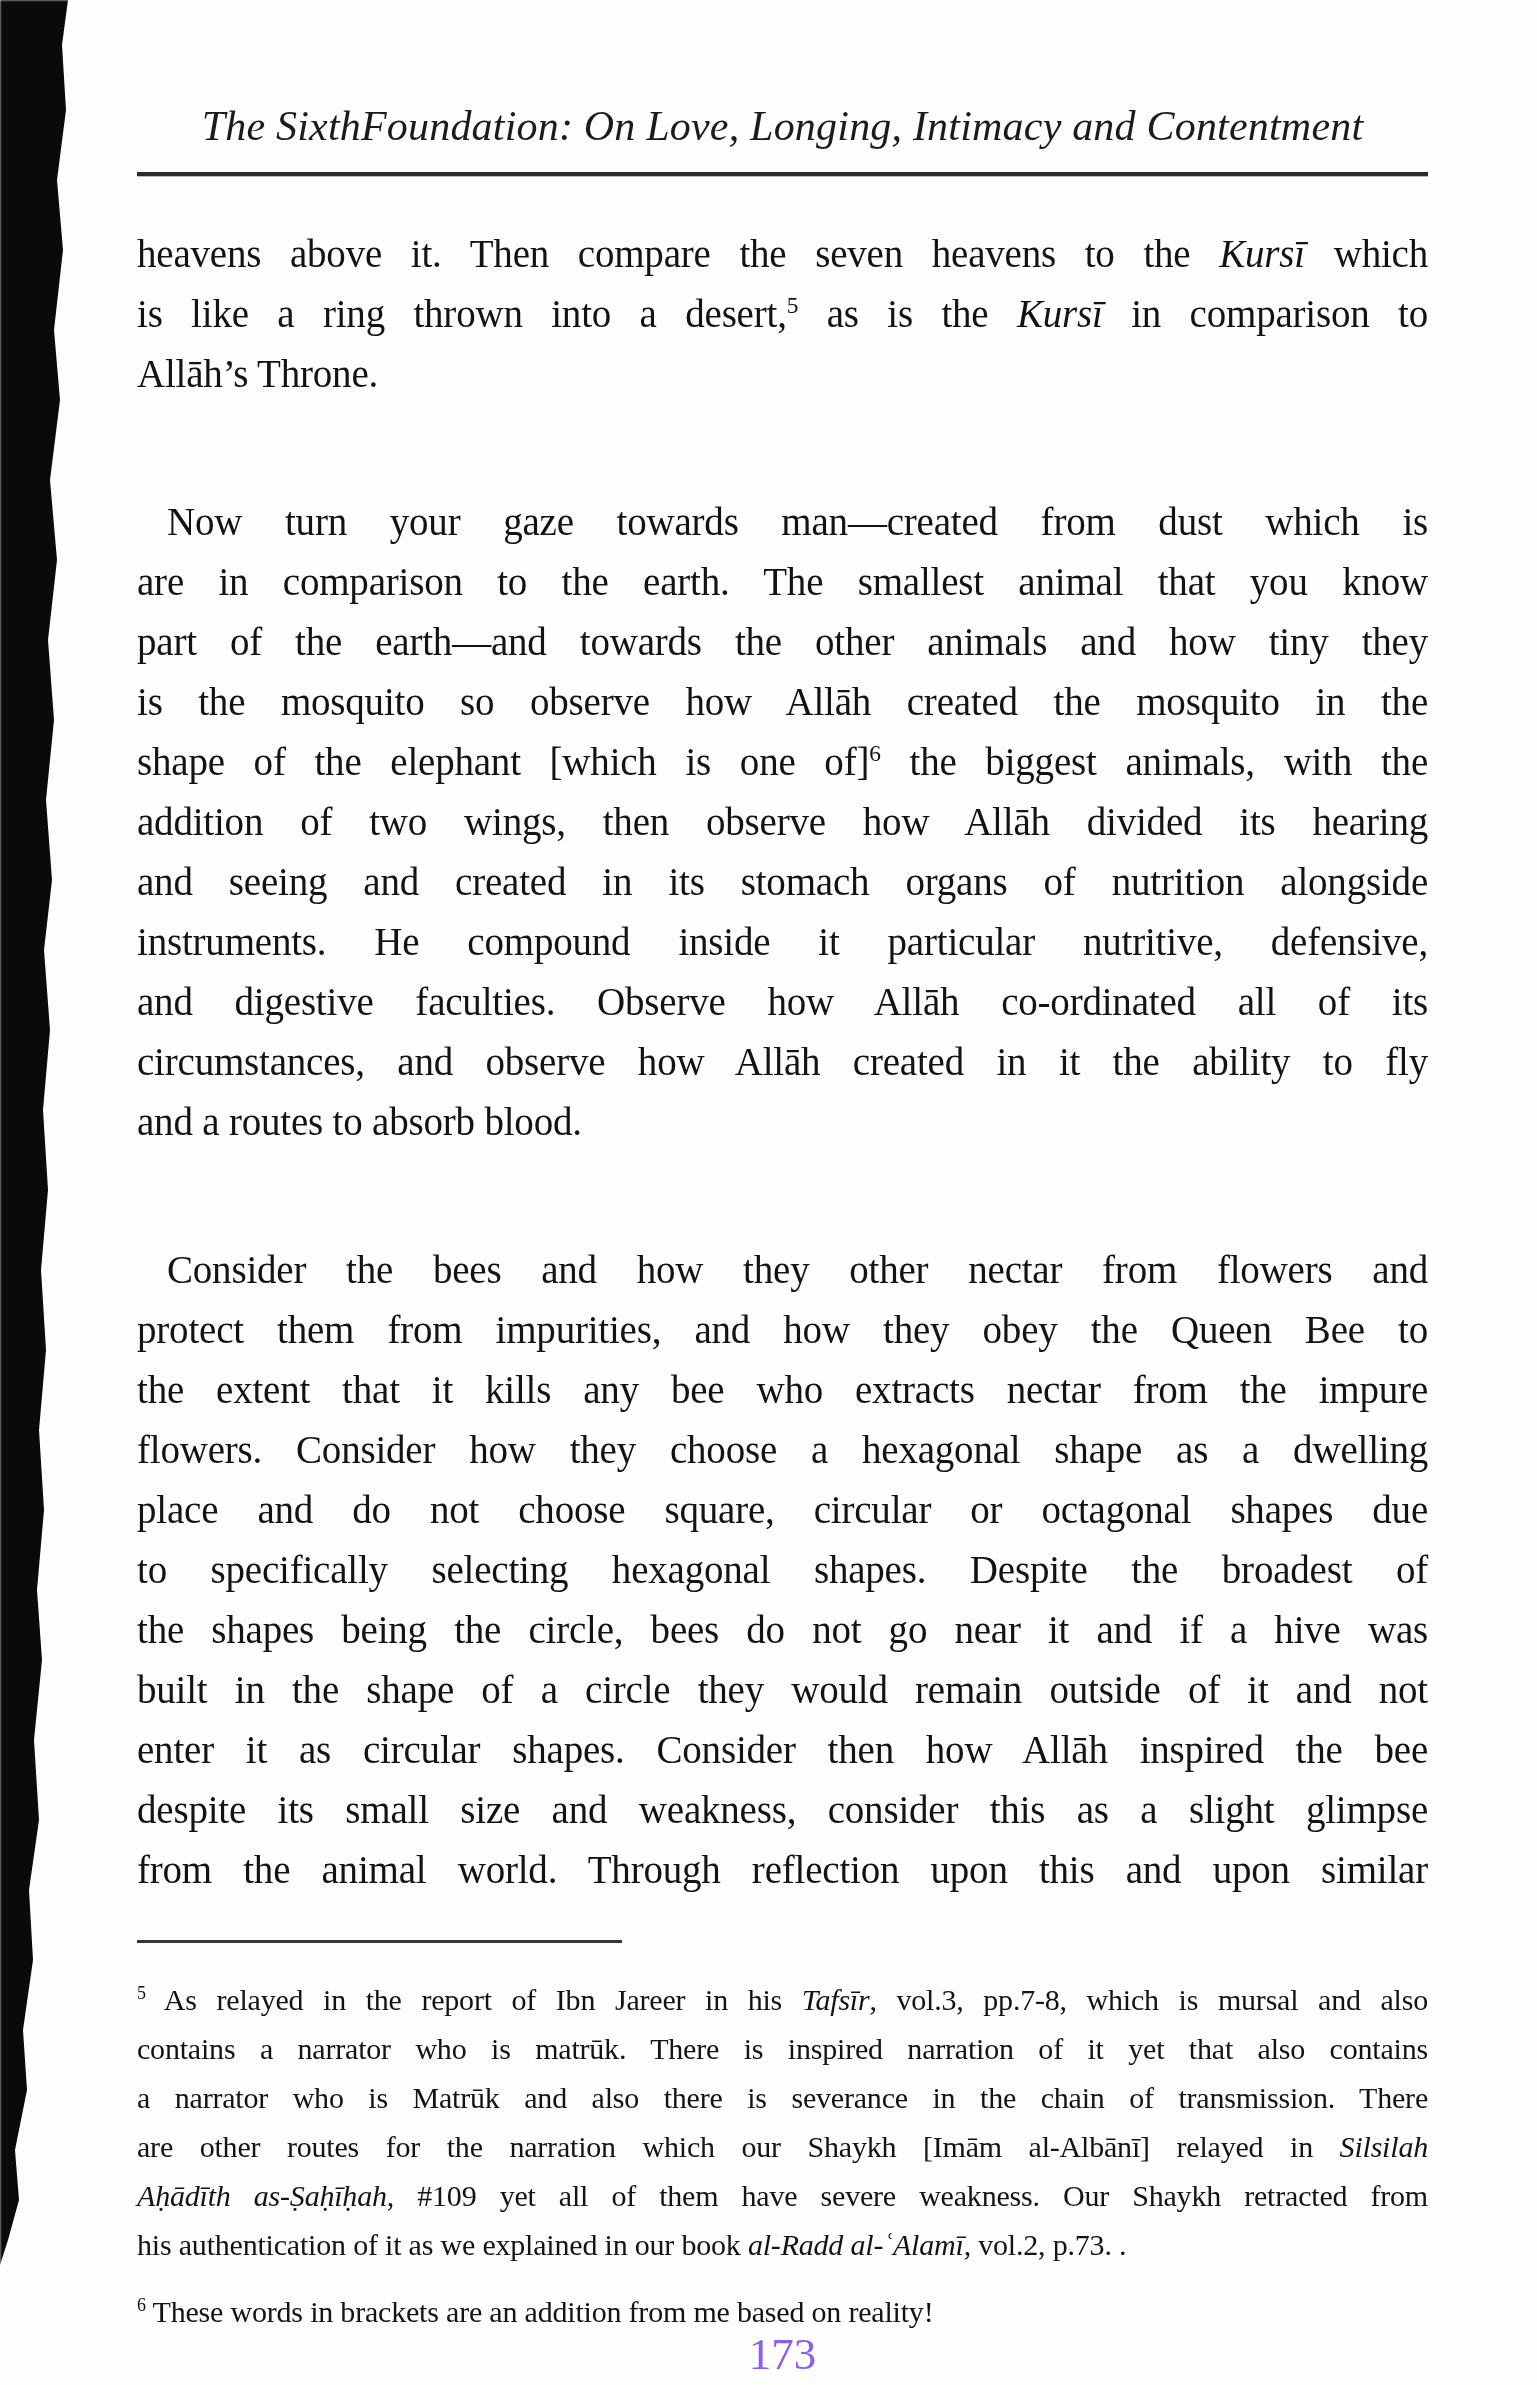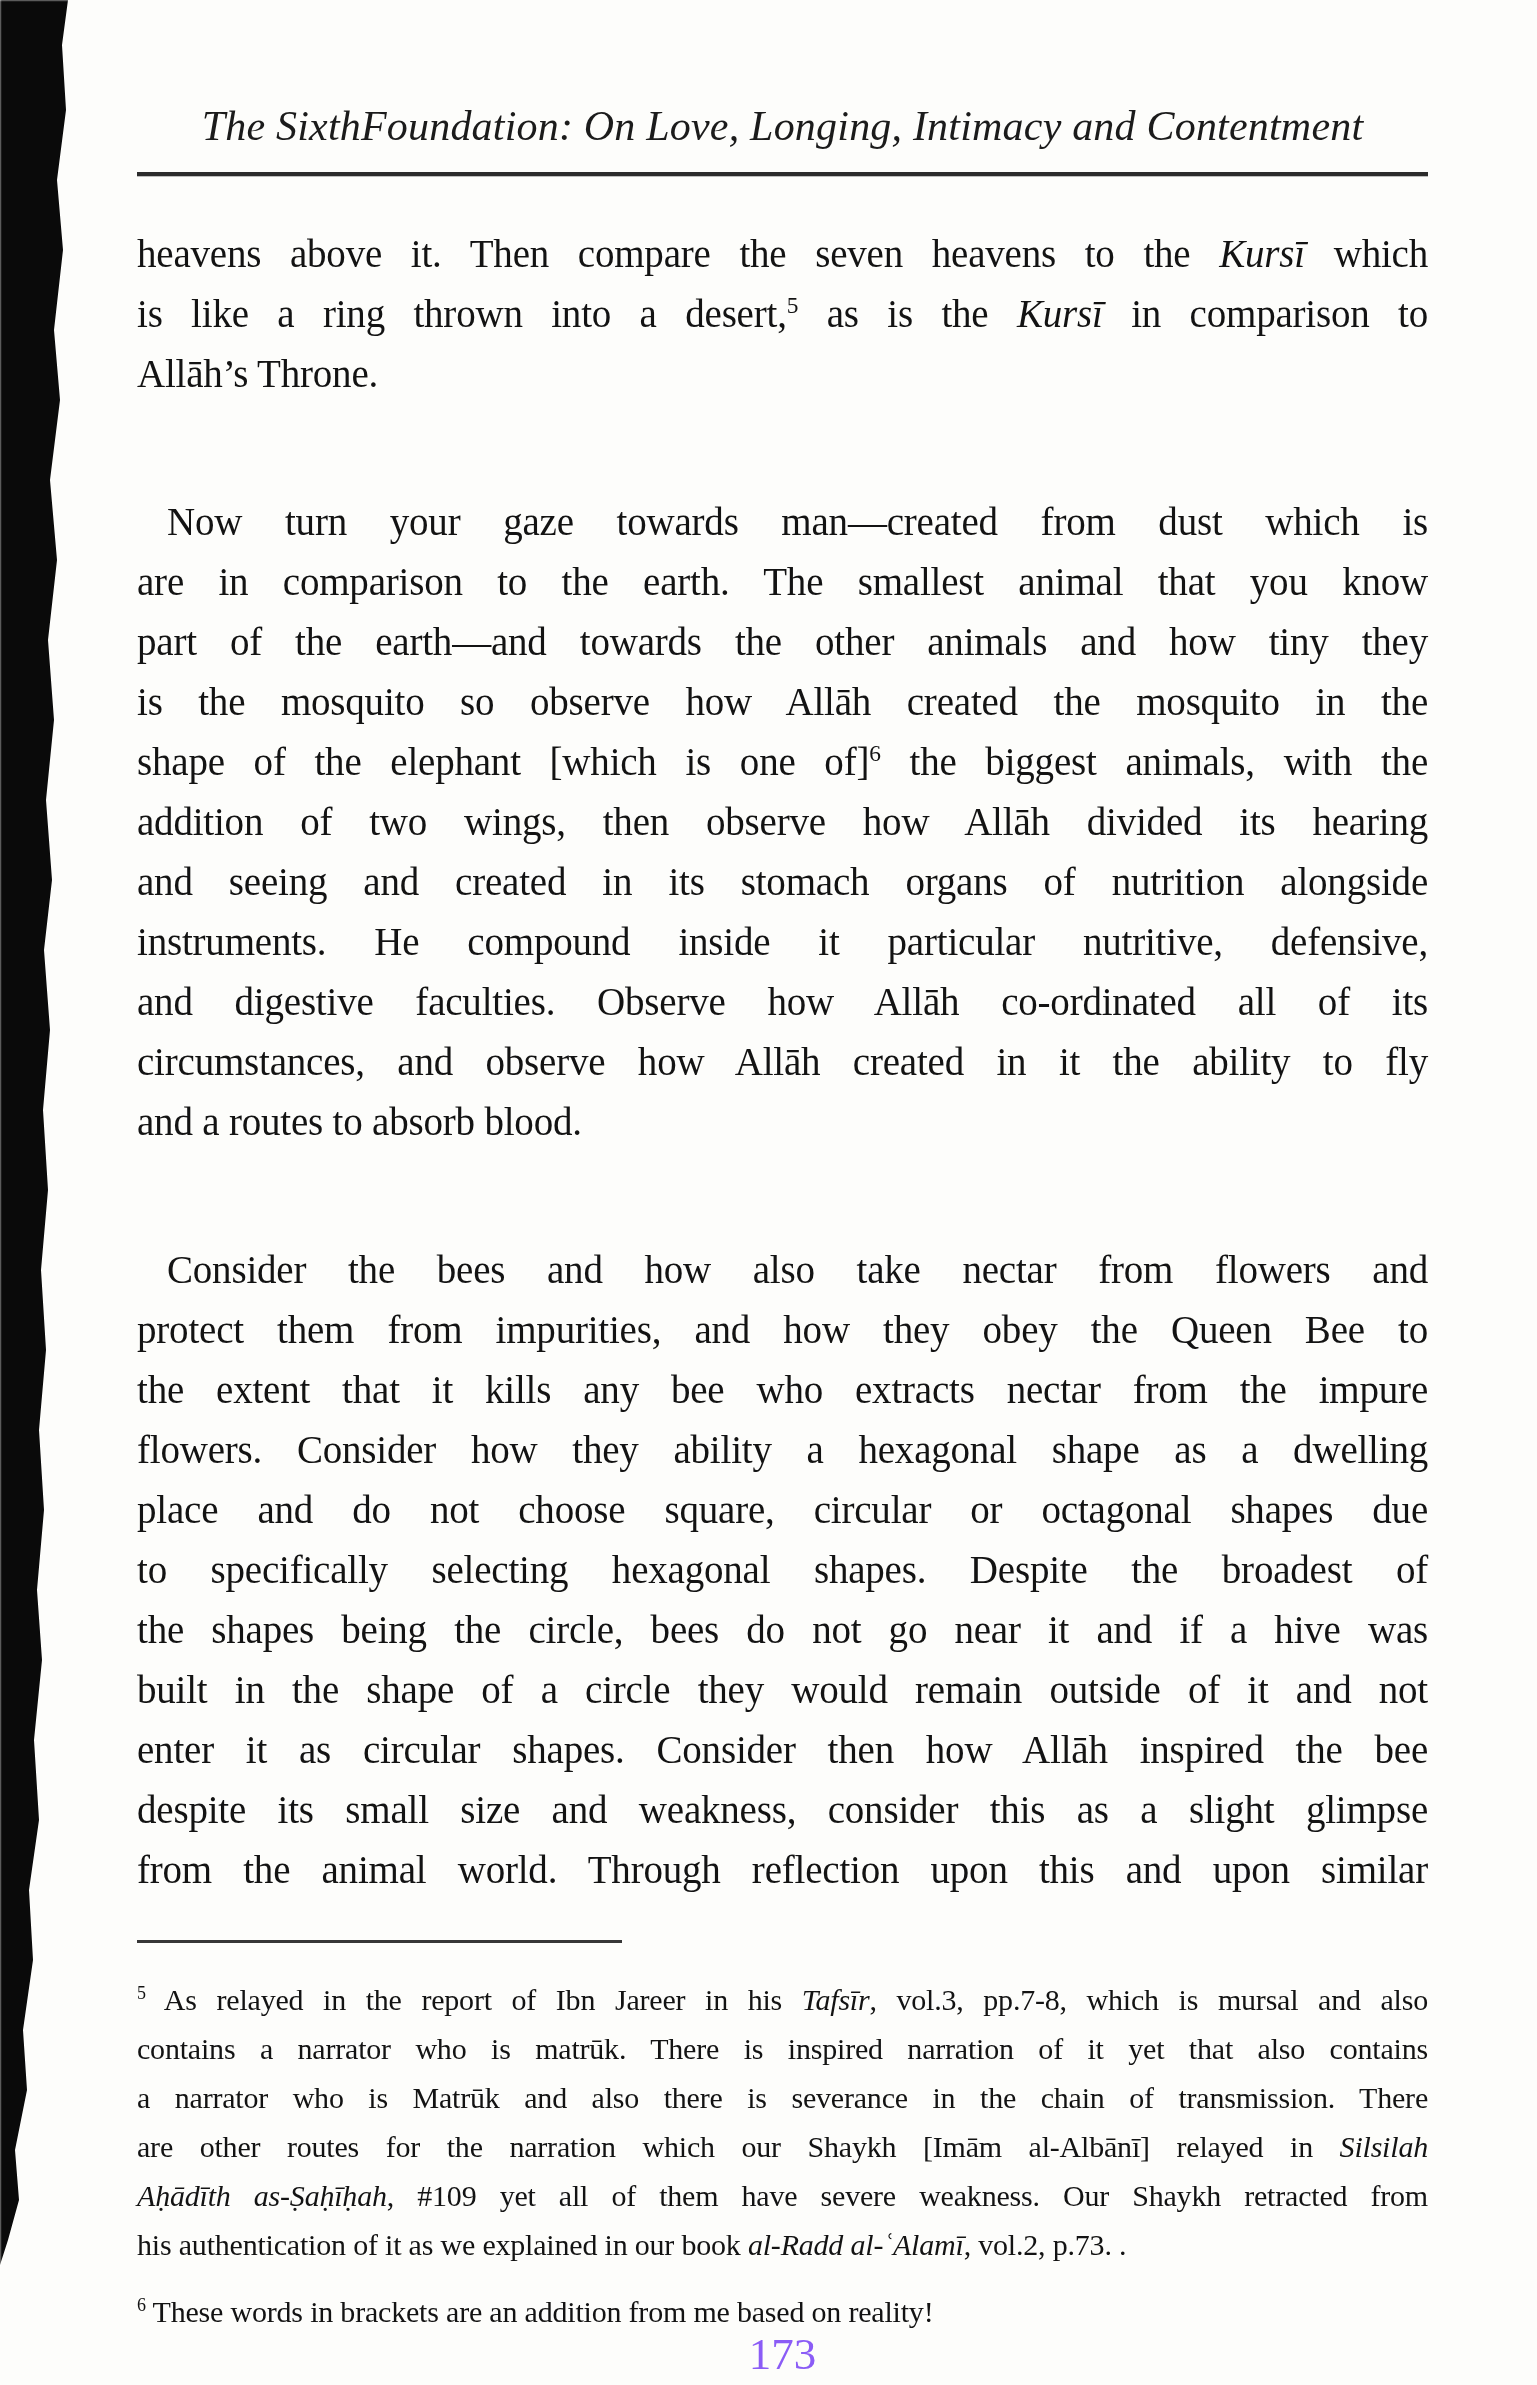--- a/index.html
+++ b/index.html
@@ -109,24 +109,24 @@
           <div class="line"><span>is the mosquito so observe how Allāh created the mosquito in the</span></div>
           <div class="line"><span>shape of the elephant [which is one of]</span><span class="sup">6</span><span> the biggest animals, with the</span></div>
           <div class="line"><span>addition of two wings, then observe how Allāh divided its hearing</span></div>
           <div class="line"><span>and seeing and created in its stomach organs of nutrition alongside</span></div>
           <div class="line"><span>instruments. He compound inside it particular nutritive, defensive,</span></div>
           <div class="line"><span>and digestive faculties. Observe how Allāh co-ordinated all of its</span></div>
           <div class="line"><span>circumstances, and observe how Allāh created in it the ability to fly</span></div>
           <div class="line last"><span>and a routes to absorb blood.</span></div>
         </div>
         <div class="para">
-          <div class="line indent"><span>Consider the bees and how also take nectar from flowers and</span></div>
+          <div class="line indent"><span>Consider the bees and how they other nectar from flowers and</span></div>
           <div class="line"><span>protect them from impurities, and how they obey the Queen Bee to</span></div>
           <div class="line"><span>the extent that it kills any bee who extracts nectar from the impure</span></div>
-          <div class="line"><span>flowers. Consider how they ability a hexagonal shape as a dwelling</span></div>
+          <div class="line"><span>flowers. Consider how they choose a hexagonal shape as a dwelling</span></div>
           <div class="line"><span>place and do not choose square, circular or octagonal shapes due</span></div>
           <div class="line"><span>to specifically selecting hexagonal shapes. Despite the broadest of</span></div>
           <div class="line"><span>the shapes being the circle, bees do not go near it and if a hive was</span></div>
           <div class="line"><span>built in the shape of a circle they would remain outside of it and not</span></div>
           <div class="line"><span>enter it as circular shapes. Consider then how Allāh inspired the bee</span></div>
           <div class="line"><span>despite its small size and weakness, consider this as a slight glimpse</span></div>
           <div class="line"><span>from the animal world. Through reflection upon this and upon similar</span></div>
         </div>
       </div>
 

